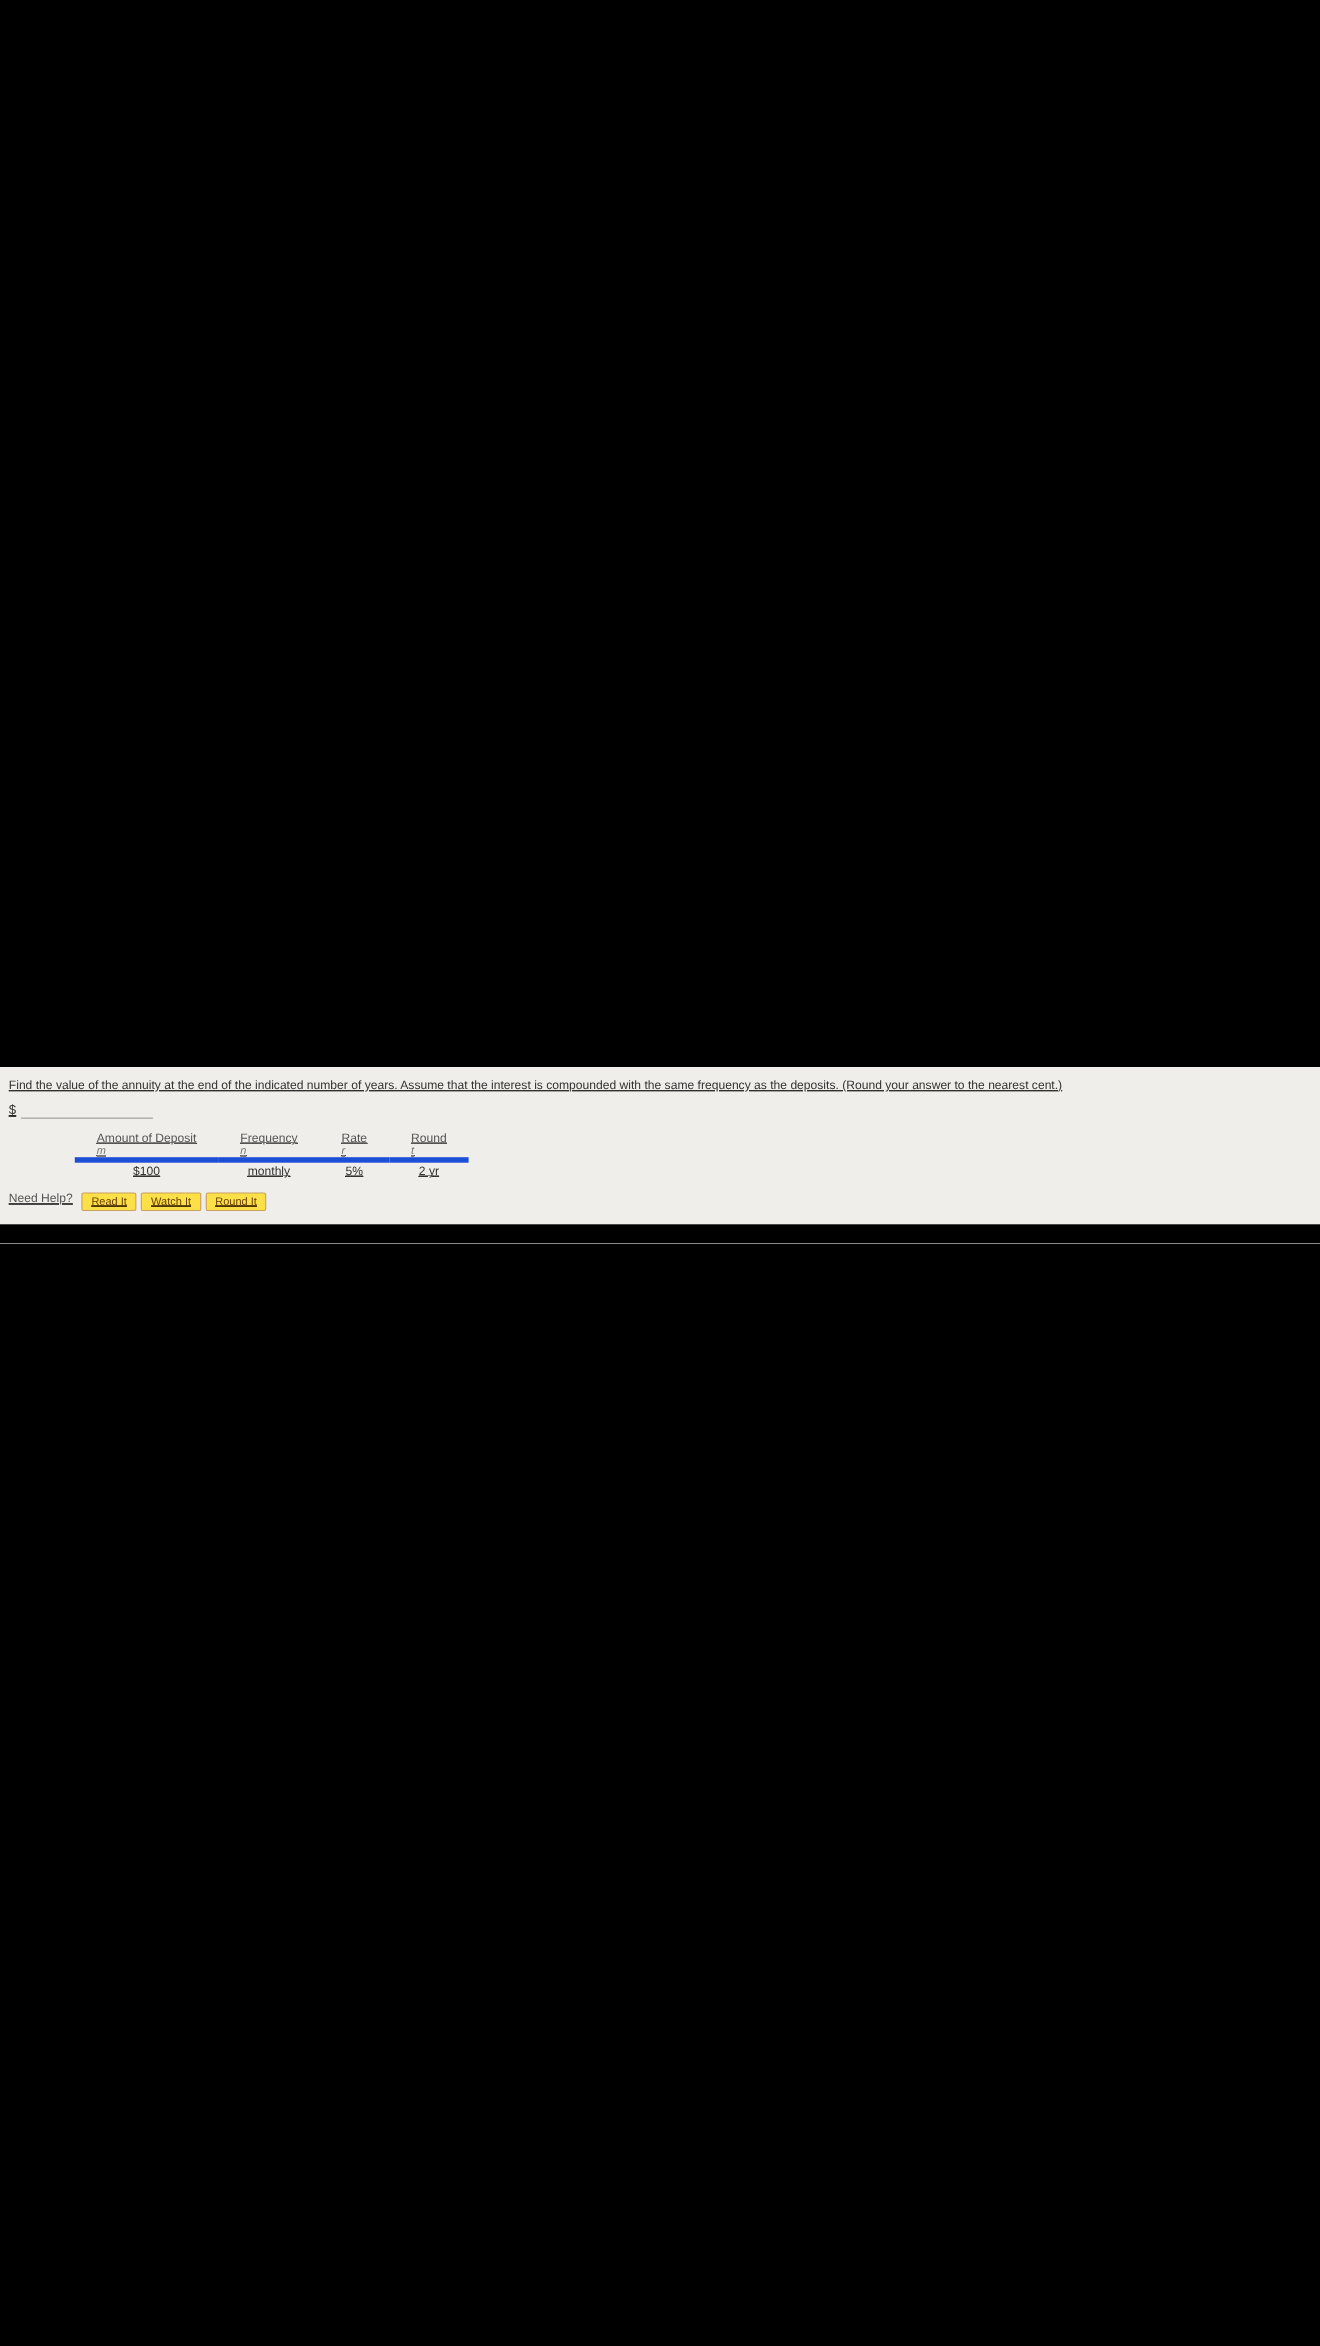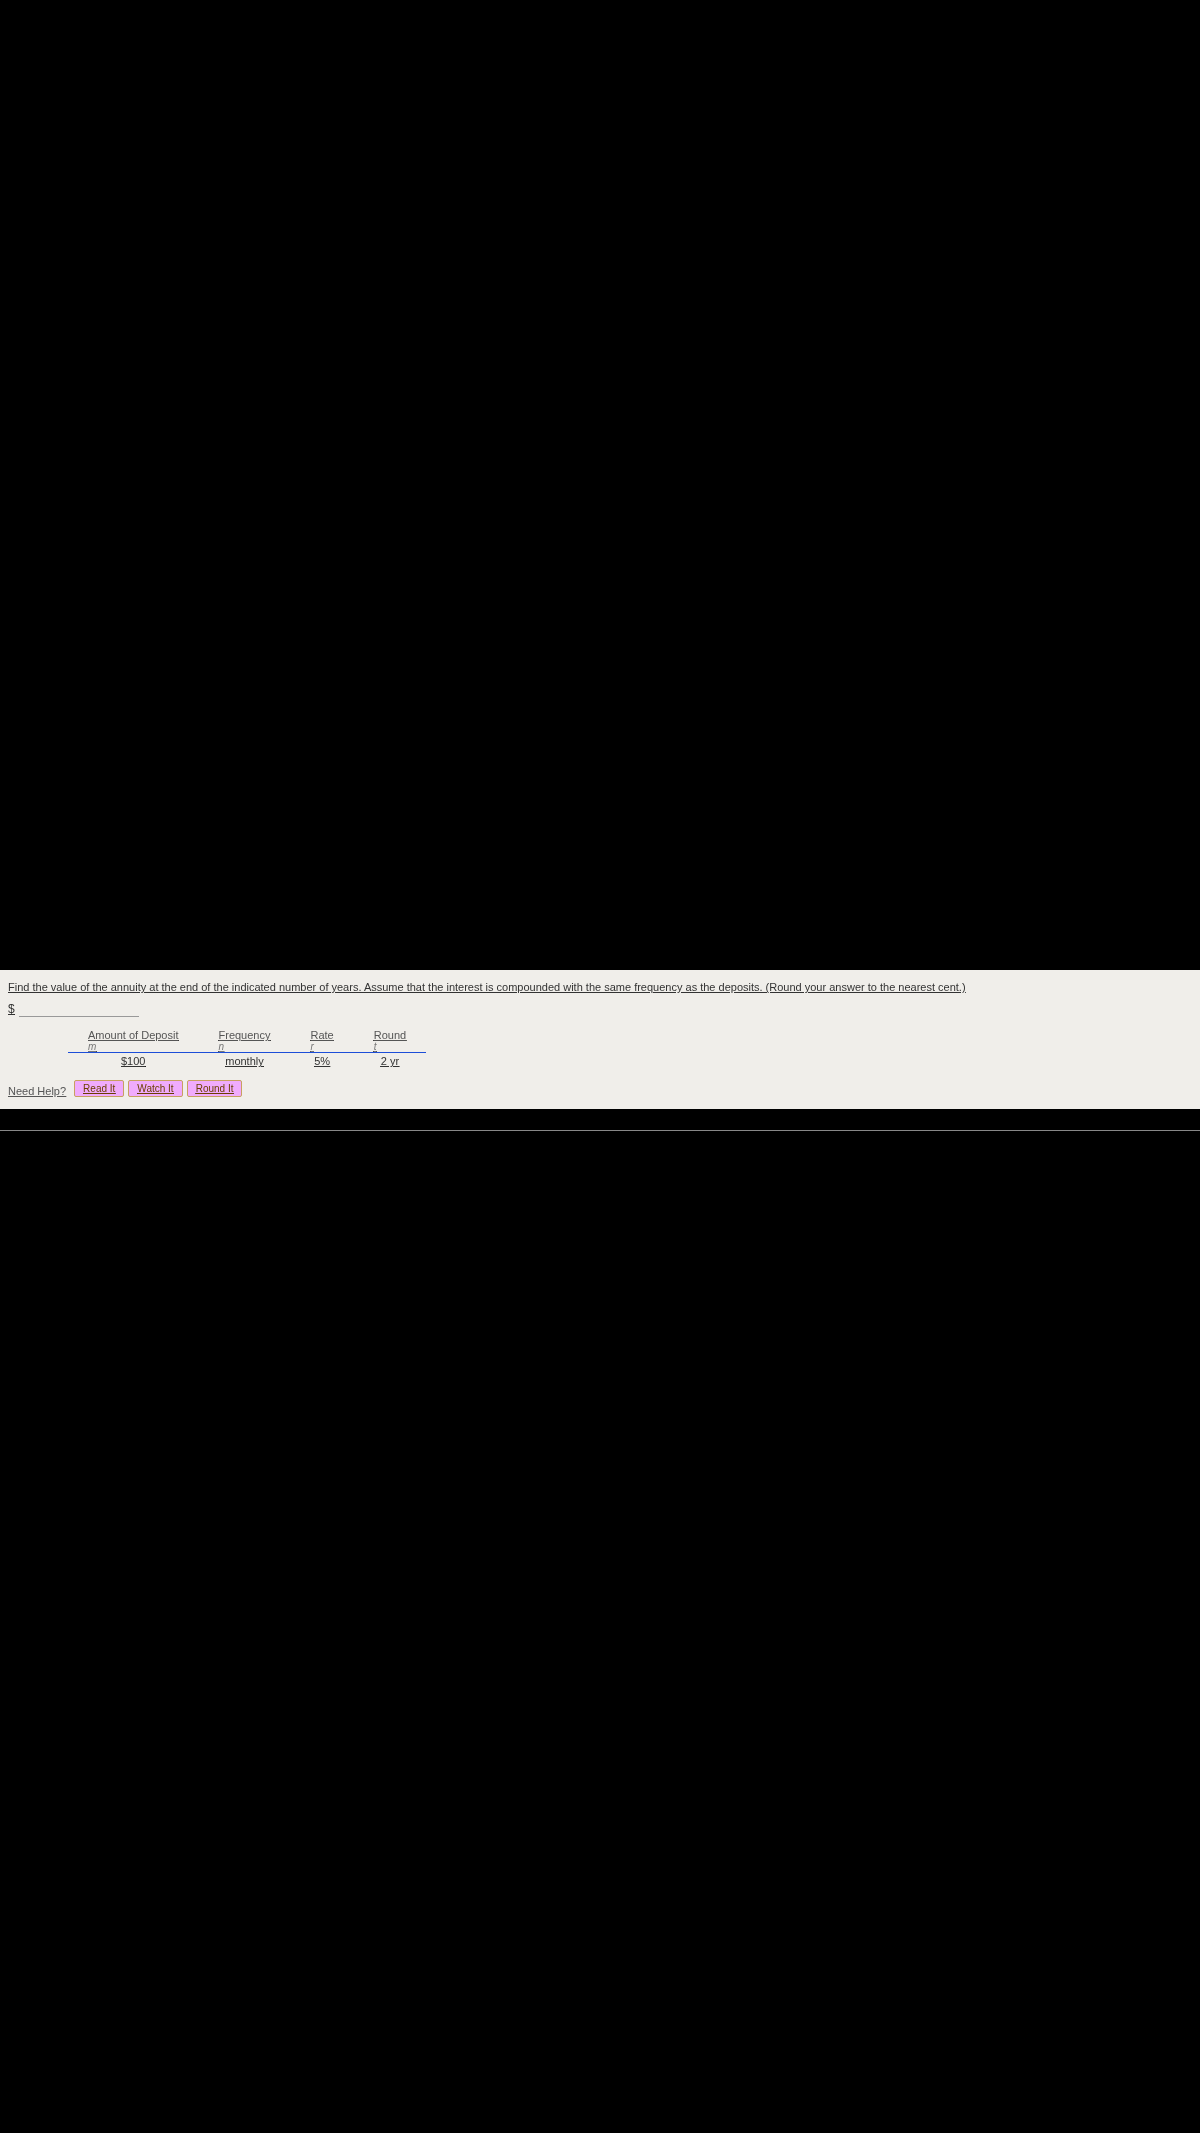--- a/index.html
+++ b/index.html
@@ -81,42 +81,42 @@
     }
 
     .data-table td {
       text-align: center;
       padding: 3px 20px;
       font-size: 11px;
       color: #333;
     }
 
     .divider-row td {
-      border-top: 1px solid #1d4ed8;
+      border-top: 5px solid #1d4ed8;
       padding-top: 2px;
     }
 
     .need-help-row {
       display: flex;
-      align-items: flex-end;
+      align-items: flex-start;
       gap: 4px;
       margin-top: 4px;
     }
 
     .need-help-label {
       font-size: 11px;
       color: #555;
       margin-right: 4px;
     }
 
     .help-button {
       padding: 2px 8px;
       font-size: 10px;
       border: 1px solid #c8a060;
-      background-color: #f0abfc;
+      background-color: #fde047;
       color: #6b4000;
       cursor: pointer;
       border-radius: 2px;
     }
 
     .bottom-divider {
       position: absolute;
       top: 1130px;
       left: 0;
       right: 0;

